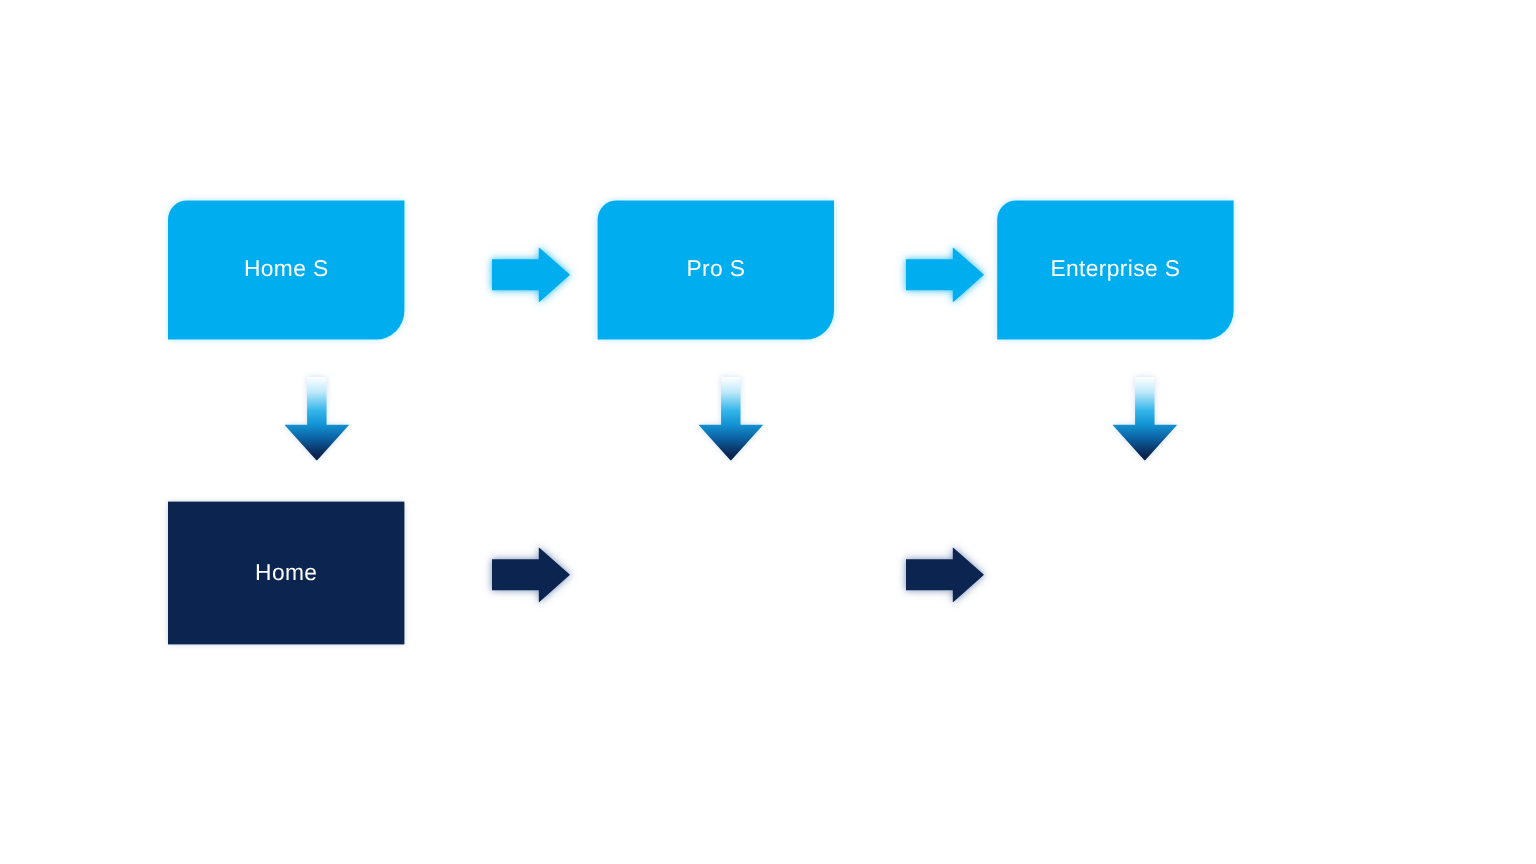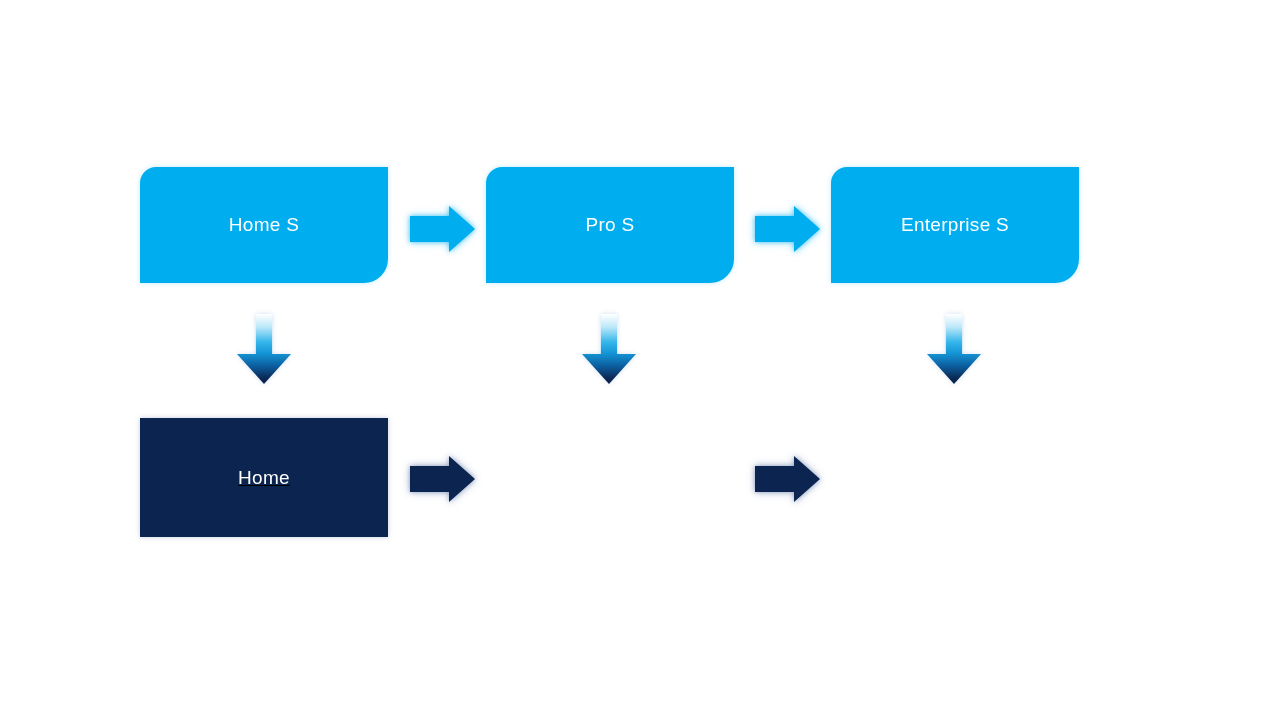--- a/index.html
+++ b/index.html
@@ -12,21 +12,21 @@
     font-family: "Liberation Sans", "DejaVu Sans", sans-serif;
   }
   .stage {
     position: relative;
     width: 1280px;
     height: 720px;
     background: var(--slide-background, #ffffff);
   }
   .node {
     position: absolute;
-    width: 248px;
+    width: 197px;
     display: flex;
     align-items: center;
     justify-content: center;
   }
   .node .label {
     color: var(--label-text, #ffffff);
     font-size: 19px;
     font-weight: 400;
     letter-spacing: 0.3px;
     white-space: nowrap;
@@ -36,24 +36,23 @@
     height: 116px;
     background: var(--top-box-fill, #00aeef);
     border-radius: 16px 0 24px 0;
     box-shadow: 0 0 5px rgba(0, 174, 239, 0.25);
   }
   .node.bottom {
     top: 418px;
     height: 119px;
     background: var(--bottom-box-fill, #0b2550);
     box-shadow: 0 0 5px rgba(90, 120, 160, 0.35);
-    text-decoration: underline;
   }
   .col-1 { left: 140px; }
-  .col-2 { left: 486px; }
+  .col-2 { left: 498px; }
   .col-3 { left: 831px; justify-content: center; }
 
   
   .right-arrow {
     position: absolute;
     width: 65px;
     height: 46px;
     clip-path: polygon(0 22%, 60% 22%, 60% 0, 100% 50%, 60% 100%, 60% 78%, 0 78%);
   }
   .right-arrow.light {

